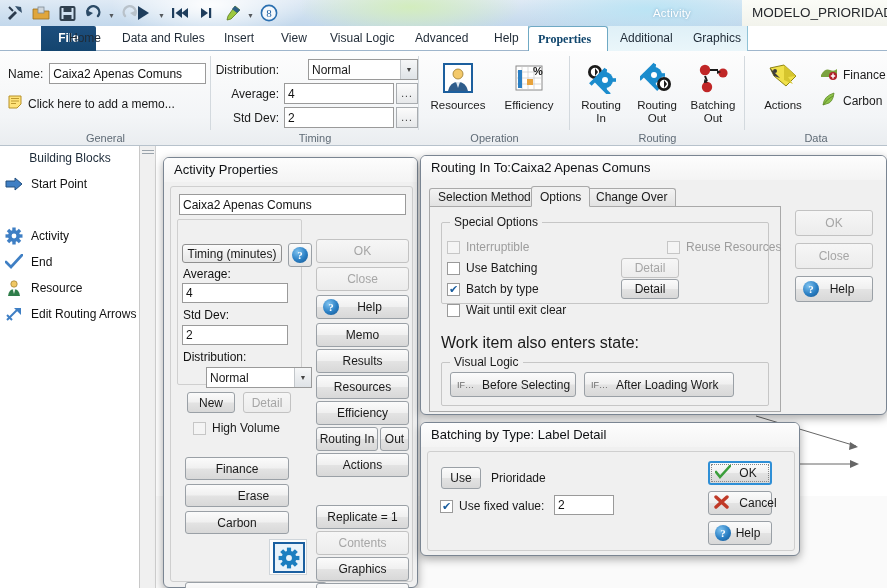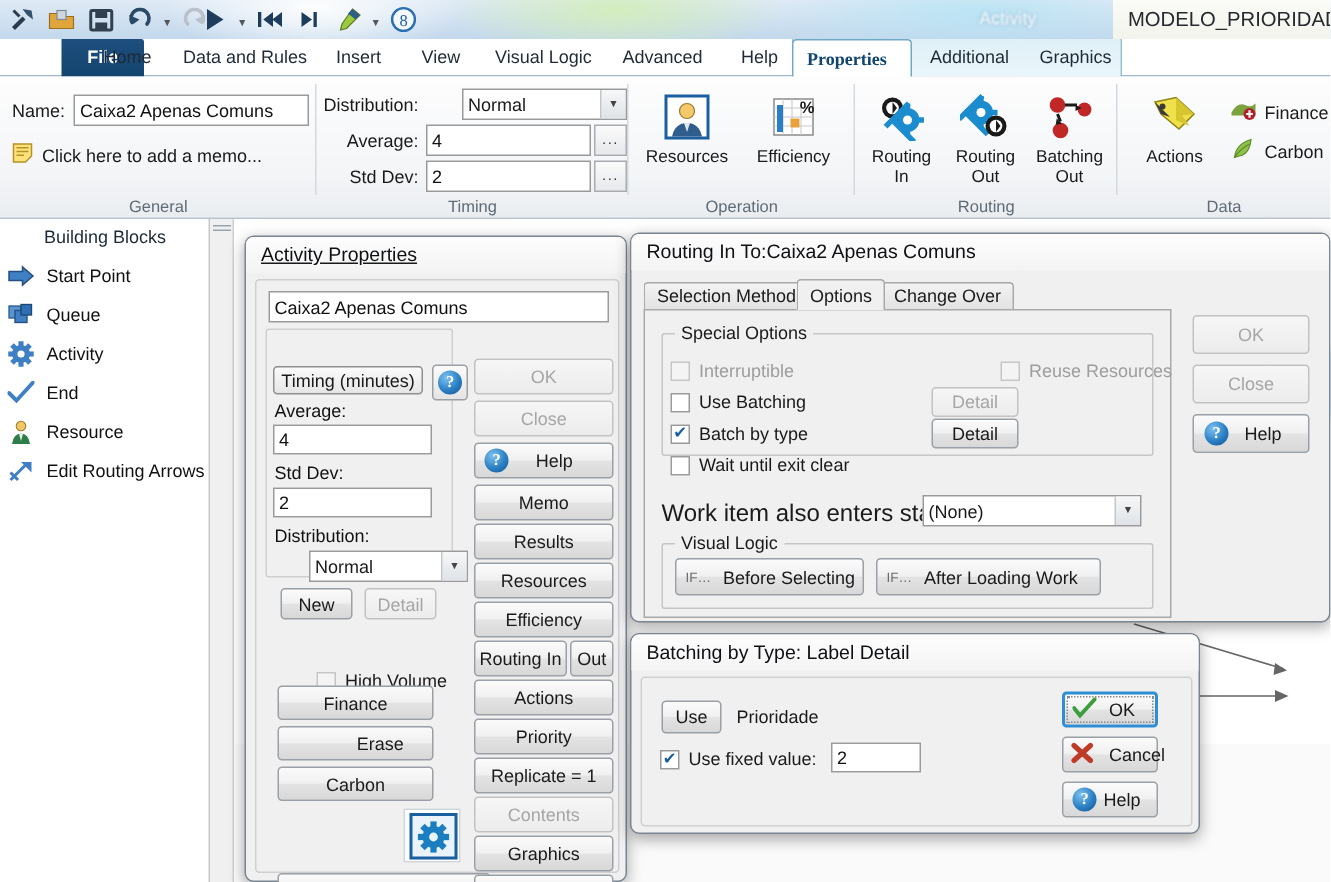--- a/index.html
+++ b/index.html
@@ -207,21 +207,21 @@
   .cbx {
     width:13px; height:13px; border:1px solid #9a9a9a; background:#fff;
     display:inline-flex; align-items:center; justify-content:center;
     font-size:11px; color:#1b5e9e; line-height:1;
   }
   .cbx.dis { border-color:#c6c6c6; background:#f4f4f4; }
   .cbrow { position:absolute; display:flex; align-items:center; gap:6px; font-size:12px; }
   .cbrow.dis { color:#9d9d9d; }
 
   
-  #dlg-activity { left:163px; top:157px; width:255px; height:431px;text-decoration:underline; }
+  #dlg-activity { left:163px; top:157px; width:255px; height:431px; }
   #actpanel {
     position:absolute; left:6px; top:4px; width:243px; height:396px;
     border:1px solid #cfcfcf; border-radius:3px; background:#f0f0f0;
   }
   #act-name { position:absolute; left:8px; top:7px; width:227px; height:21px; }
   .tagbtn {
     background: linear-gradient(to bottom,#fbfbfb,#e6e6e6);
     border:1px solid #8f8f8f; border-radius:3px; font-size:12px;
     display:flex; align-items:center; justify-content:center;
   }
@@ -515,30 +515,20 @@
 
   <div class="bbitem" style="top:25px;">
     <span class="bbico">
       <svg width="18" height="16" viewBox="0 0 18 16">
         <path d="M1 5 h9 V2 l7 6 l-7 6 v-3 H1 Z" fill="#3f7fc4" stroke="#24507f" stroke-width="1"></path>
       </svg>
     </span>
     <span class="cap">Start Point</span>
   </div>
 
-  <div class="bbitem" style="top:51px;">
-    <span class="bbico">
-      <svg width="18" height="16" viewBox="0 0 18 16">
-        <rect x="1" y="2" width="8" height="8" fill="#5a93cd" stroke="#2b5d93" stroke-width=".9"></rect>
-        <rect x="5" y="5" width="8" height="8" fill="#3f7fc4" stroke="#24507f" stroke-width=".9"></rect>
-        <rect x="9" y="1" width="7" height="7" fill="#2f6fb3" stroke="#1c4874" stroke-width=".9"></rect>
-      </svg>
-    </span>
-    <span class="cap">Queue</span>
-  </div>
 
   <div class="bbitem" style="top:77px;">
     <span class="bbico">
       <svg width="18" height="18" viewBox="0 0 18 18">
         <g fill="#3f7fc4">
           <circle cx="9" cy="9" r="6"></circle>
           <rect x="7.3" y="0.5" width="3.4" height="17"></rect>
           <rect x="0.5" y="7.3" width="17" height="3.4"></rect>
           <rect x="7.3" y="0.5" width="3.4" height="17" transform="rotate(45 9 9)"></rect>
           <rect x="7.3" y="0.5" width="3.4" height="17" transform="rotate(-45 9 9)"></rect>
@@ -623,21 +613,21 @@
 
       <div class="sublabel" style="position:absolute; left:12px; top:163px;">Distribution:</div>
       <div class="combo" style="position:absolute; left:11px; top:180px; width:106px; height:21px;">
         <span>Normal</span>
         <span class="arr">▼</span>
       </div>
 
       <div class="btn" style="position:absolute; left:16px; top:205px; width:48px; height:21px;">New</div>
       <div class="btn dis" style="position:absolute; left:72px; top:205px; width:48px; height:21px;">Detail</div>
 
-      <div class="cbrow" style="left:40px; top:234px;margin-top:26px;">
+      <div class="cbrow" style="left:22px; top:234px;">
         <span class="cbx dis"></span>
         <span>High Volume</span>
       </div>
 
       <div class="btn" style="position:absolute; left:14px; top:270px; width:104px; height:23px;">Finance</div>
       <div class="btn" style="position:absolute; left:14px; top:297px; width:104px; height:23px;padding-left:33px;">Erase</div>
       <div class="btn" style="position:absolute; left:14px; top:324px; width:104px; height:23px;">Carbon</div>
 
       <div style="position:absolute; left:98px; top:352px; width:38px; height:36px; background:#fdfdfd; border:1px solid #cfd5da;">
         <div style="position:absolute; left:3px; top:2px; width:32px; height:31px; border:2px solid #1a5fa0; background:#eaf3fa; display:flex; align-items:center; justify-content:center;">
@@ -667,21 +657,20 @@
       </div>
       <div class="btn" style="position:absolute; left:145px; top:136px; width:93px; height:24px;">Memo</div>
       <div class="btn" style="position:absolute; left:145px; top:162px; width:93px; height:24px;">Results</div>
       <div class="btn" style="position:absolute; left:145px; top:188px; width:93px; height:24px;">Resources</div>
       <div class="btn" style="position:absolute; left:145px; top:214px; width:93px; height:24px;">Efficiency</div>
 
       <div class="btn" style="position:absolute; left:145px; top:240px; width:62px; height:24px;">Routing In</div>
       <div class="btn" style="position:absolute; left:209px; top:240px; width:29px; height:24px;">Out</div>
 
       <div class="btn" style="position:absolute; left:145px; top:266px; width:93px; height:24px;">Actions</div>
-      <div class="btn" style="position:absolute; left:145px; top:292px; width:93px; height:24px;">Priority</div>
       <div class="btn" style="position:absolute; left:145px; top:318px; width:93px; height:24px;">Replicate = 1</div>
       <div class="btn dis" style="position:absolute; left:145px; top:344px; width:93px; height:24px;">Contents</div>
       <div class="btn" style="position:absolute; left:145px; top:370px; width:93px; height:24px;">Graphics</div>
       <div class="btn" style="position:absolute; left:145px; top:396px; width:93px; height:24px;">Shifts</div>
     </div>
   </div>
 </div>
 
 <div class="dlg" id="dlg-routing">
   <div class="title">Routing In To:Caixa2 Apenas Comuns</div>
@@ -724,24 +713,20 @@
       <span>Batch by type</span>
     </div>
     <div class="btn" style="position:absolute; left:200px; top:99px; width:58px; height:20px;">Detail</div>
 
     <div class="cbrow" style="left:26px; top:123px;">
       <span class="cbx"></span>
       <span>Wait until exit clear</span>
     </div>
 
     <div style="position:absolute; left:20px; top:154px; font-size:16px;">Work item also enters state:</div>
-    <div class="combo" style="position:absolute; left:170px; top:150px; width:146px; height:21px;">
-      <span>(None)</span>
-      <span class="arr">▼</span>
-    </div>
 
     <div class="grpbox" style="left:20px; top:182px; width:328px; height:44px;">
       <span class="gtitle">Visual Logic</span>
     </div>
     <div class="btn icon" style="position:absolute; left:29px; top:192px; width:126px; height:25px;">
       <span class="ifglyph">IF…</span>
       <span>Before Selecting</span>
     </div>
     <div class="btn icon" style="position:absolute; left:163px; top:192px; width:150px; height:25px;">
       <span class="ifglyph">IF…</span>

